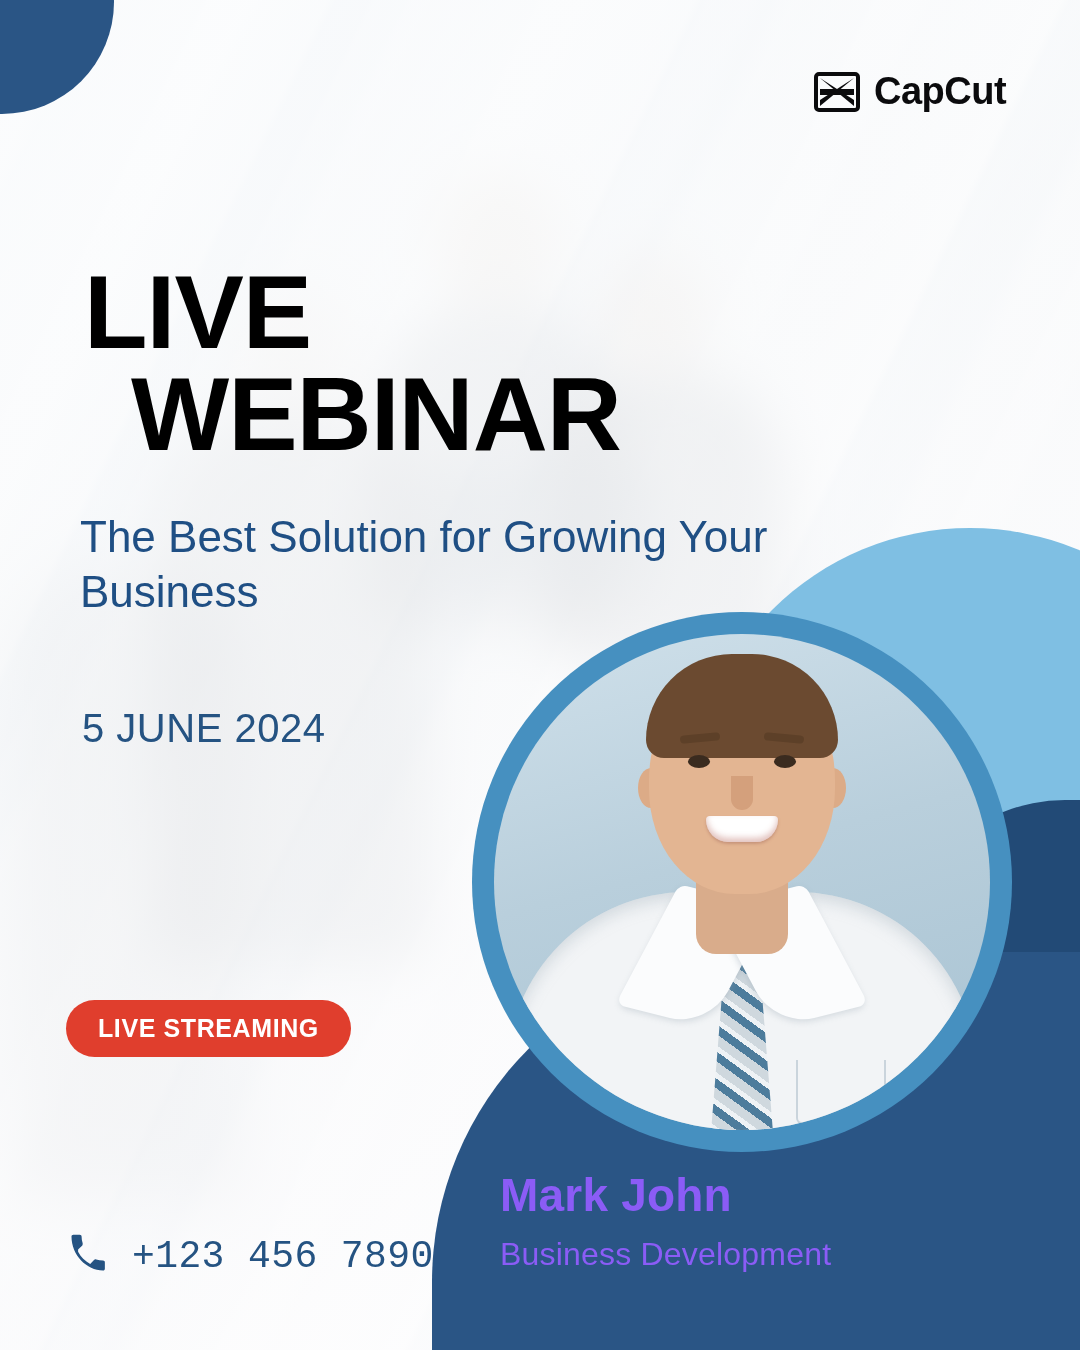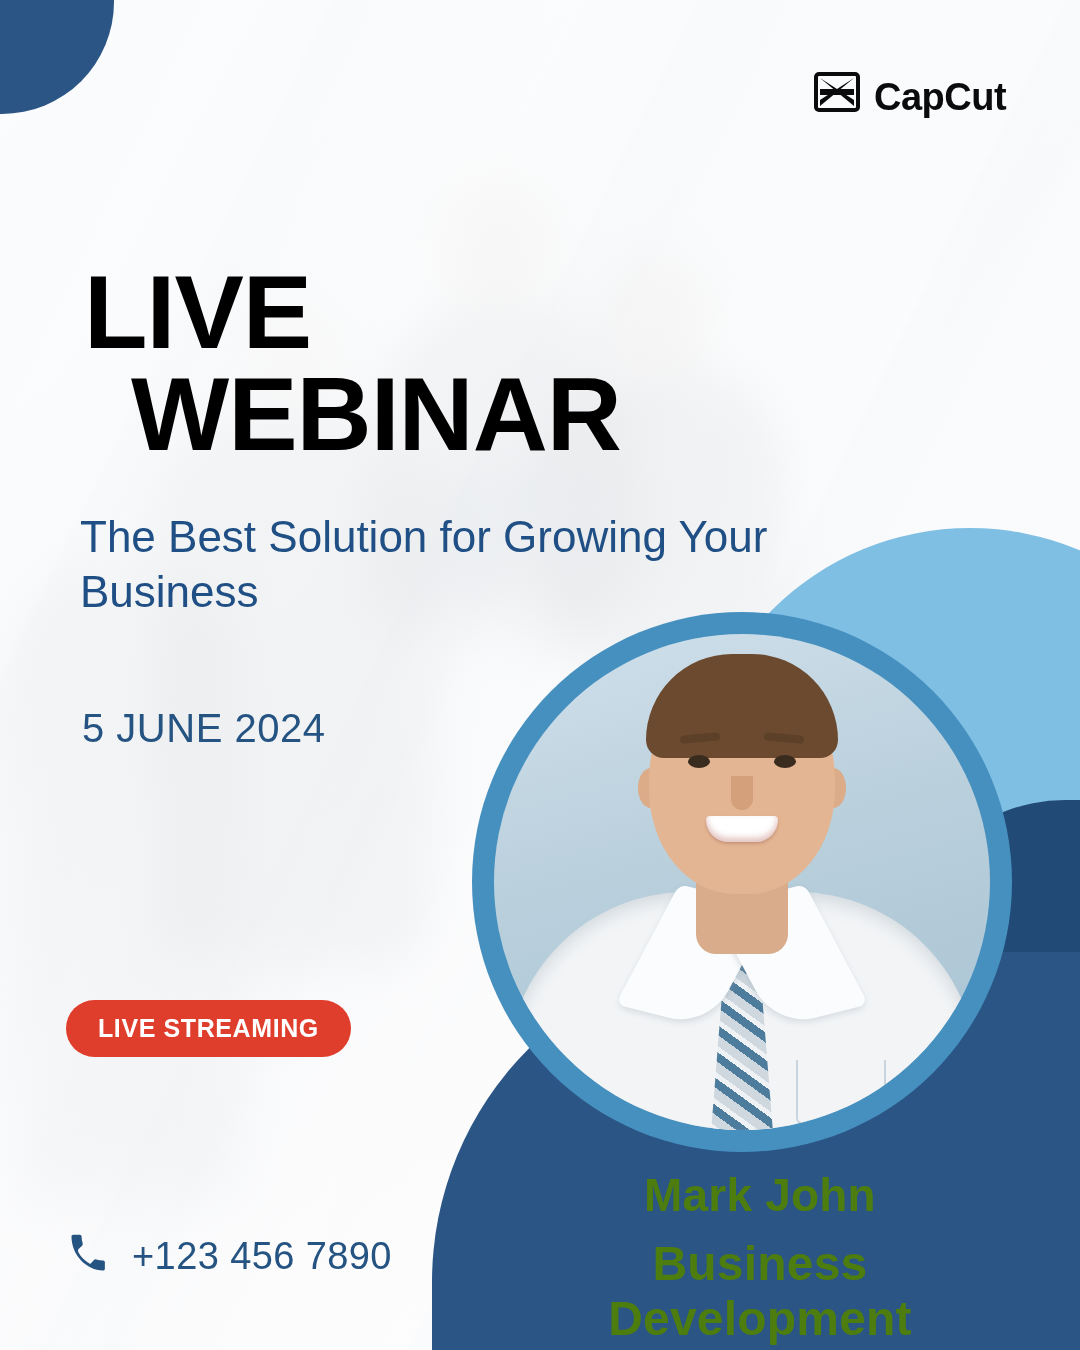--- a/index.html
+++ b/index.html
@@ -284,21 +284,21 @@
     border-top: none;
     border-radius: 0 0 6px 6px;
   }
 
   
   .logo {
     position: absolute;
     left: 814px;
     top: 72px;
     display: flex;
-    align-items: flex-end;
+    align-items: flex-start;
     gap: 14px;
   }
   .logo-mark { display: block; }
   .logo-word {
     font-size: 38px;
     font-weight: 700;
     letter-spacing: -0.5px;
     color: #0b0b0d;
     line-height: 1;
   }
@@ -359,39 +359,39 @@
     left: 66px;
     top: 1232px;
     display: flex;
     align-items: center;
     gap: 22px;
   }
   .contact-text {
     font-size: 38px;
     color: #255382;
     letter-spacing: 0.4px;
+    font-family: Liberation Mono, monospace;
   }
 
   .speaker {
     position: absolute;
     left: 500px;
     top: 1168px;
     width: 520px;
-    text-align: center;
-    color: #4d7c0f;
+    color: #8b5cf6;
   }
   .speaker-name {
     font-size: 46px;
     font-weight: 700;
     letter-spacing: 0.2px;
     margin-bottom: 14px;
   }
   .speaker-role {
-    font-size: 48px;
-    font-weight: 700;
+    font-size: 32px;
+    font-weight: 400;
     letter-spacing: 0.2px;
   }
 </style>
 </head>
 <body>
 
 <div id="poster">
 
   <div class="bg-base"></div>
   <div class="bg-streaks"></div>

